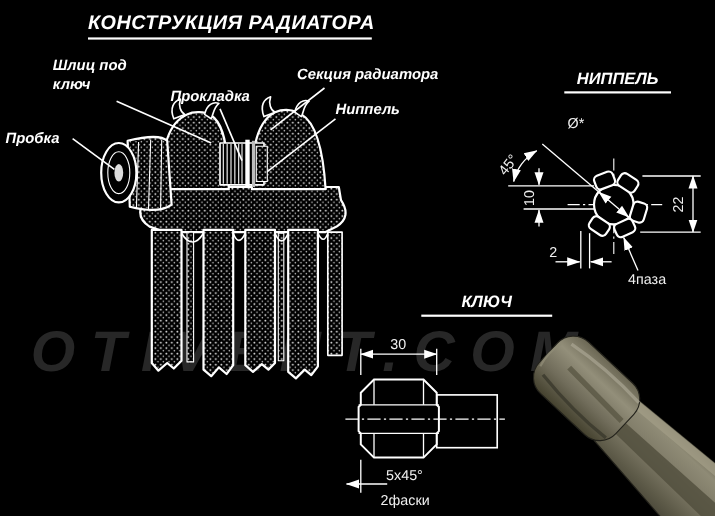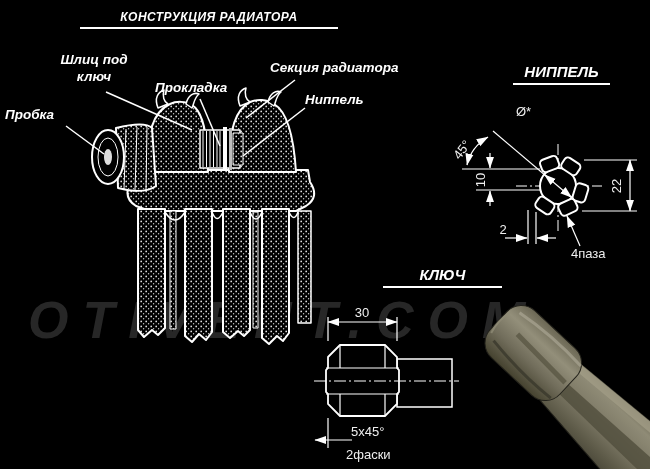--- a/index.html
+++ b/index.html
@@ -11,28 +11,28 @@
     position:absolute;left:28px;top:290px;
     font-size:52px;font-weight:bold;font-style:italic;
     letter-spacing:14px;color:#272727;white-space:nowrap;
     z-index:1;user-select:none;
   }
   .ttl{
     position:absolute;color:#fff;font-weight:bold;font-style:italic;
     text-align:center;border-bottom:2px solid #fff;padding-bottom:3px;
     z-index:3;white-space:nowrap;
   }
-  .ttl-main{left:80px;top:10px;width:258px;font-size:12px;letter-spacing:.5px;}
+  .ttl-main{left:80px;top:10px;width:258px;font-size:18px;letter-spacing:.5px;}
   .ttl-nipple{left:513px;top:63px;width:97px;font-size:15px;}
   .ttl-key{left:383px;top:266px;width:119px;font-size:15px;}
   .lbl{
     position:absolute;color:#fff;font-weight:bold;font-style:italic;
     font-size:13.5px;line-height:17px;z-index:3;white-space:nowrap;
   }
-  .lbl-center{text-align:center;}
+  .lbl-center{}
   svg.draw{position:absolute;left:0;top:0;z-index:2;}
   svg text{font-family:"Liberation Sans",sans-serif;fill:#efefef;font-size:13px;}
 </style>
 </head>
 <body>
 
 <div class="stage">
 
   <div class="wm">OTIVENT.COM</div>
 
@@ -40,21 +40,21 @@
   <div class="ttl ttl-nipple">НИППЕЛЬ</div>
   <div class="ttl ttl-key">КЛЮЧ</div>
 
   <div class="lbl lbl-center" style="left:48px;top:51px;width:92px;">
     <span>Шлиц под</span><br>
     <span>ключ</span>
   </div>
   <div class="lbl" style="left:155px;top:79px;text-align:right;">Прокладка</div>
   <div class="lbl" style="left:270px;top:59px;">Секция радиатора</div>
   <div class="lbl" style="left:305px;top:91px;">Ниппель</div>
-  <div class="lbl" style="left:5px;top:106px;font-style:italic;">Пробка</div>
+  <div class="lbl" style="left:5px;top:117px;font-style:italic;">Пробка</div>
 
   <svg class="draw" width="650" height="469" viewBox="0 0 650 469">
     <defs>
       <marker id="arw" viewBox="0 0 10 10" refX="9.5" refY="5" markerWidth="10" markerHeight="10" orient="auto-start-reverse">
         <path d="M0,1.6 L10,5 L0,8.4 Z" fill="#fff"></path>
       </marker>
       <pattern id="spk" width="5" height="5" patternUnits="userSpaceOnUse">
         <rect width="5" height="5" fill="#000"></rect>
         <circle cx="1.2" cy="1.4" r="0.85" fill="#e9e9e9"></circle>
         <circle cx="3.6" cy="3.8" r="0.7" fill="#c9c9c9"></circle>

